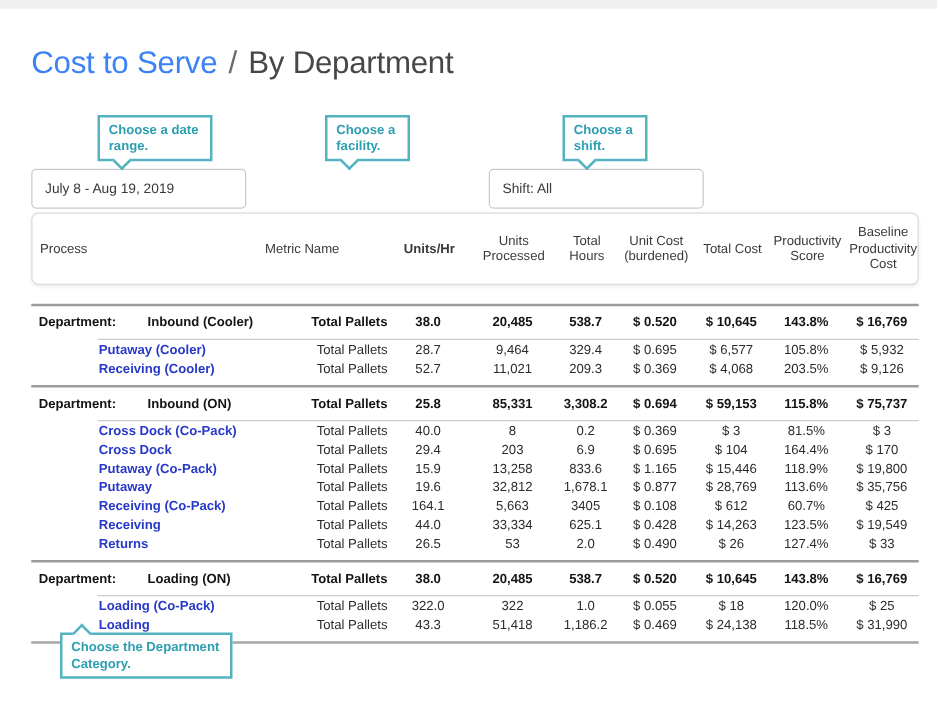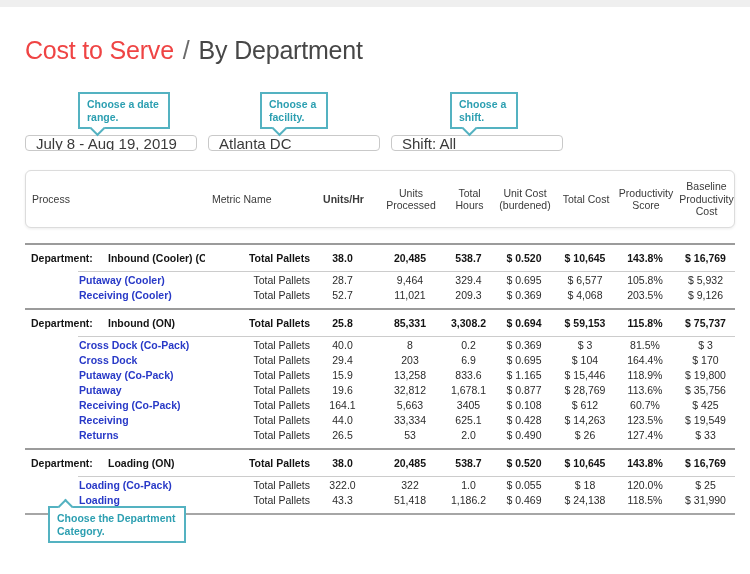--- a/index.html
+++ b/index.html
@@ -2,61 +2,61 @@
 <html><head>
 <meta charset="utf-8">
 <style>
   html,body{margin:0;padding:0;}
   body{font-family:"Liberation Sans","DejaVu Sans",sans-serif;background:#ffffff;}
   .page{position:relative;width:750px;height:574px;background:#fff;overflow:hidden;}
   .top-strip{position:absolute;left:0;top:0;width:750px;height:7px;background:#efefef;}
 
   
   .title{position:absolute;left:25px;top:36px;font-size:25px;letter-spacing:-0.2px;white-space:nowrap;}
-  .title .t-link{color:#ef4444;}
+  .title .t-link{color:#3b82f6;}
   .title .t-sep{color:#6b6b6b;margin:0 9px;font-weight:300;}
   .title .t-cur{color:#474747;}
 
   
   .callout{position:absolute;background:#fff;border:2px solid #54b2c1;color:#2c9fb1;
            font-size:10.5px;font-weight:bold;line-height:12.5px;padding:4px 7px;z-index:5;}
   .callout .tail{position:absolute;width:9px;height:9px;background:#fff;transform:rotate(45deg);}
   .callout.down .tail{bottom:-7px;border-right:2px solid #54b2c1;border-bottom:2px solid #54b2c1;}
   .callout.up   .tail{top:-7px;border-left:2px solid #54b2c1;border-top:2px solid #54b2c1;}
   .co-date{left:78px;top:92px;width:74px;}
   .co-fac{left:260px;top:92px;width:50px;}
   .co-shift{left:450px;top:92px;width:50px;}
   .co-dept{left:48px;top:506px;width:120px;}
   .co-date .tail,.co-fac .tail,.co-shift .tail{left:12px;}
   .co-dept .tail{left:10px;}
 
   
-  .filter{position:absolute;top:135px;width:172px;height:16px;border:1px solid #c9c9c9;border-radius:4px;
-          background:#fff;font-family:inherit;font-size:15px;color:#3a3a3a;padding:0 0 0 10px;box-sizing:border-box;outline:none;}
+  .filter{position:absolute;top:135px;width:172px;height:32px;border:1px solid #c9c9c9;border-radius:4px;
+          background:#fff;font-family:inherit;font-size:11px;color:#3a3a3a;padding:0 0 0 10px;box-sizing:border-box;outline:none;}
   .f-date{left:25px;} .f-fac{left:208px;} .f-shift{left:391px;}
 
   
   .head-card{position:absolute;left:25px;top:170px;width:710px;height:58px;background:#fff;
              border:1px solid #dcdcdc;border-radius:6px;box-shadow:0 1px 3px rgba(0,0,0,0.08);box-sizing:border-box;}
   table.t{border-collapse:collapse;table-layout:fixed;width:708px;}
   .head-card table.t{height:56px;}
   td.h{font-size:10.5px;color:#3a3a3a;line-height:12.5px;vertical-align:middle;padding:0;}
   td.h.left{text-align:left;padding-left:6px;}
   td.h.num{text-align:center;}
 
   
   .table-area{position:absolute;left:25px;top:243px;width:710px;}
   .group{border-top:2px solid #9b9b9b;}
   .iline{height:1px;background:#cccccc;margin-left:53px;}
   .subs{margin-bottom:6px;}
   td{padding:0;overflow:hidden;white-space:nowrap;}
   tr.dept td{height:26px;font-size:10.5px;font-weight:bold;color:#141414;vertical-align:middle;}
   tr.sub td{height:15px;font-size:10.5px;color:#2b2b2b;vertical-align:middle;}
   td.c0{padding-left:6px;}
-  .dlabel{display:inline-block;width:77px;font-weight:bold;color:#141414;}
+  .dlabel{display:inline-block;width:87px;font-weight:bold;color:#141414;}
   .dname{font-weight:bold;color:#141414;}
   tr.sub td.c0{padding-left:54px;}
   .plink{color:#2839c7;font-weight:bold;cursor:pointer;}
   td.metric{text-align:right;}
   td.num{text-align:center;}
   .end-line{height:0;border-top:2px solid #a6a6a6;}
 </style>
 </head>
 <body>
 
@@ -74,21 +74,20 @@
   <div class="callout down co-date">
     <span>Choose a date range.</span>
     <span class="tail"></span>
   </div>
   <div class="callout down co-shift">
     <span>Choose a shift.</span>
     <span class="tail"></span>
   </div>
 
   <input class="filter f-date" readonly="" value="July 8 - Aug 19, 2019" style="">
-  <input class="filter f-fac" readonly="" value="Atlanta DC" style="">
   <input class="filter f-shift" readonly="" value="Shift: All" style="">
 
   <div class="head-card">
     <table class="t">
         <colgroup>
           <col style="width:180px">
           <col style="width:105px">
           <col style="width:65px">
           <col style="width:70px">
           <col style="width:47px">

